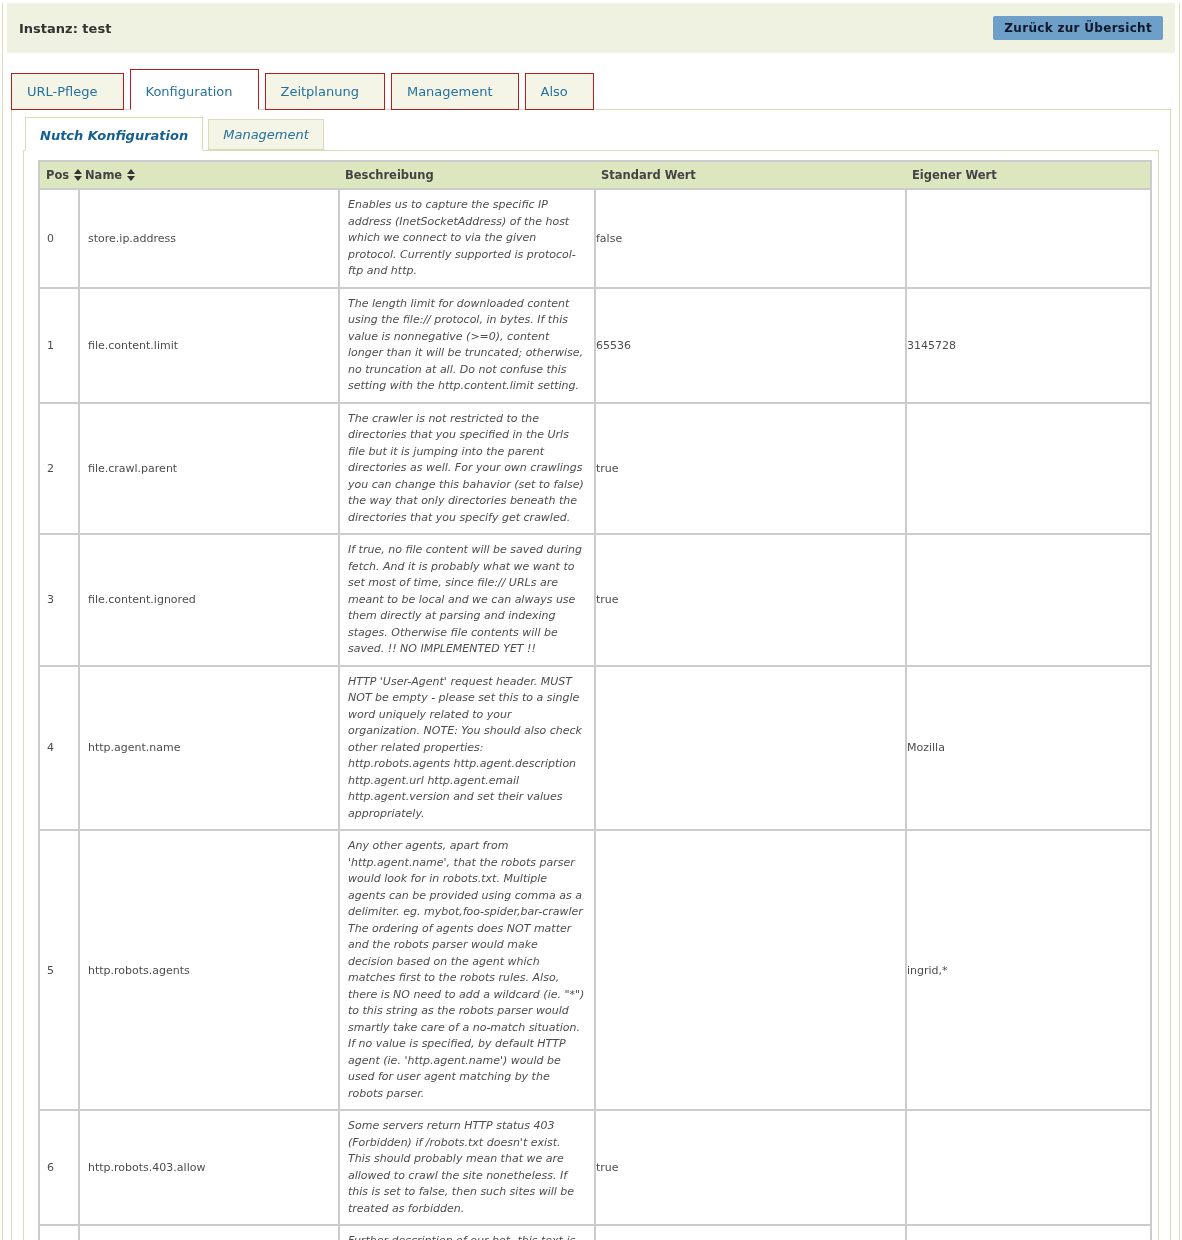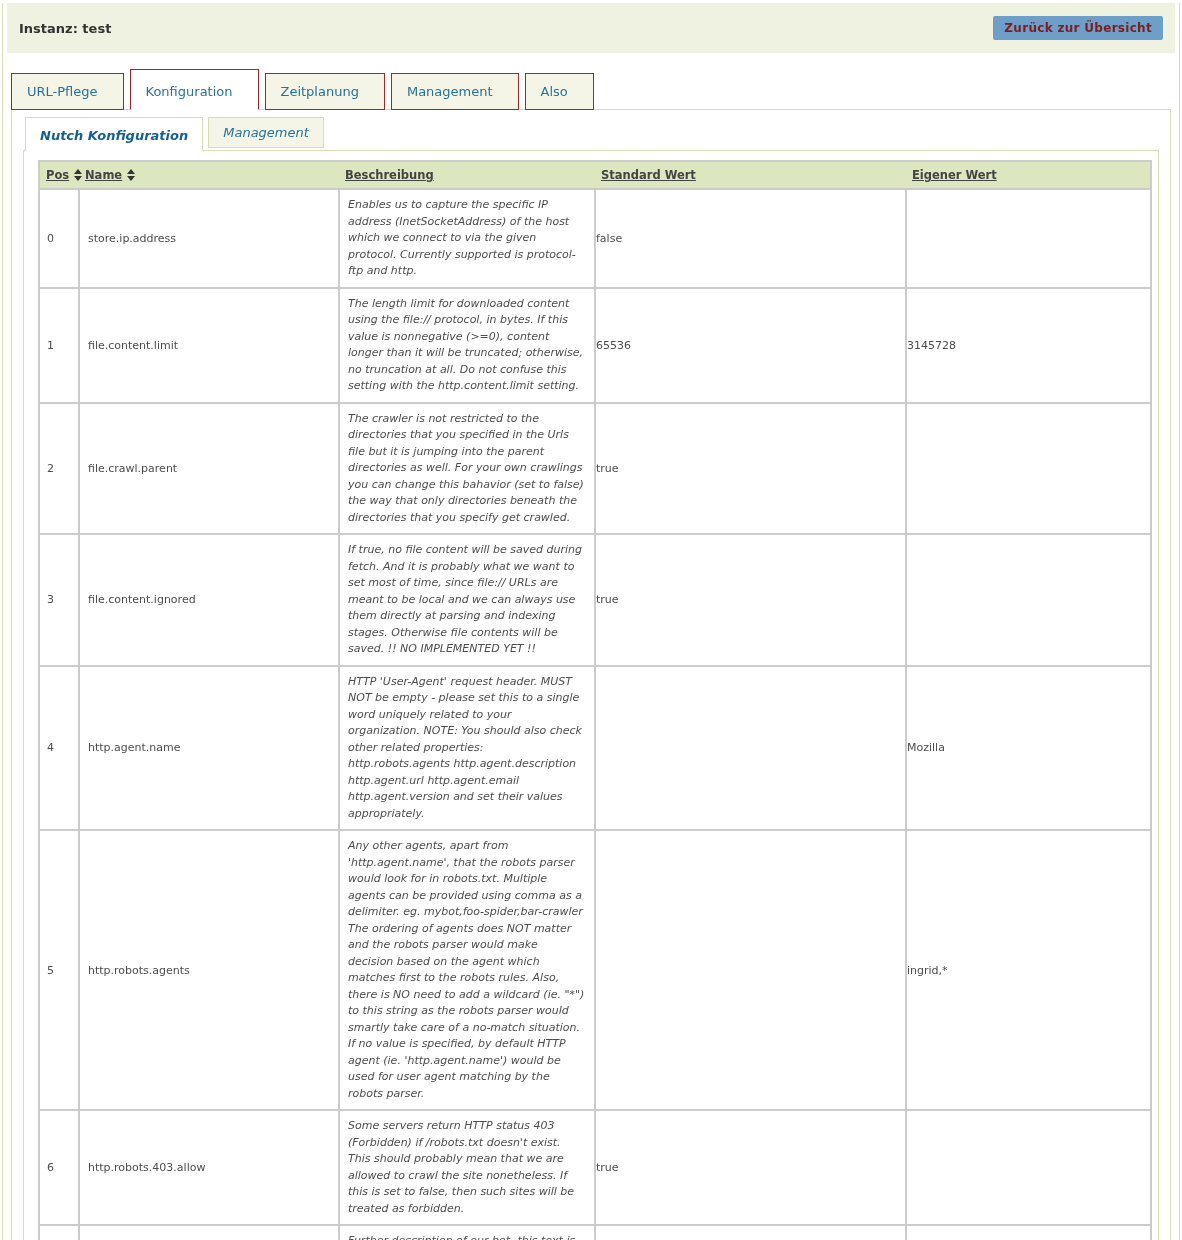--- a/index.html
+++ b/index.html
@@ -5,38 +5,38 @@
   * { margin:0; padding:0; box-sizing:border-box; }
   html,body { width:1182px; height:1240px; overflow:hidden; background:#ffffff;
     font-family:"DejaVu Sans", sans-serif; }
   .page { position:relative; width:1178px; min-height:1240px; margin:0 2px;
     border-left:1px solid #d9dcb6; border-right:1px solid #d9dcb6; background:#fff; }
 
   
   .header-bar { margin:3px 4px 0 4px; height:50px; background:#f0f2e1;
     display:flex; align-items:center; justify-content:space-between; padding:0 12px; }
   .header-title { font-size:13px; font-weight:bold; color:#333; }
-  .back-btn { background:#6d9fc9; color:#7f1d1d; font-size:12px; font-weight:bold;
+  .back-btn { background:#6d9fc9; color:#0f172a; font-size:12px; font-weight:bold;
     border:none; border-radius:2px; padding:5px 11px; cursor:pointer;
     font-family:"DejaVu Sans", sans-serif; letter-spacing:.3px; }
 
   
   .tabs-row { display:flex; align-items:flex-end; margin:16px 0 0 8px; position:relative; z-index:3; }
   .tab { font-size:13px; color:#26729e; background:#f4f5e6; border:1px solid #b91c1c;
     padding:10px 25px 10px 15px; margin-right:6px; cursor:pointer; position:relative; }
   .tab.active { background:#fff; border-bottom:1px solid #fff; padding-top:14px;
     margin-bottom:-1px; z-index:4;text-align:center; }
   .tab:not(.active) { margin-bottom:-1px; }
 
   
   .panel-1 { margin:0 8px; border:1px solid #d9dcb6; border-bottom:none;
     min-height:1150px; position:relative; z-index:2; background:#fff; padding-top:7px; }
 
   
-  .subtabs-row { display:flex; align-items:flex-start; margin:0 0 0 13px; position:relative; z-index:3; }
+  .subtabs-row { display:flex; align-items:center; margin:0 0 0 13px; position:relative; z-index:3; }
   .subtab { font-size:13px; font-style:italic; color:#26729e; background:#f4f5e6;
     border:1px solid #d9dcb6; padding:7px 14px; margin-right:5px; cursor:pointer; }
   .subtab.active { background:#fff; border-bottom:1px solid #fff; font-weight:bold;
     color:#155f92; padding-top:10px; margin-bottom:-1px; z-index:4; }
   .subtab:not(.active) { margin-bottom:-1px; }
 
   
   .panel-2 { margin:0 11px; border:1px solid #d9dcb6; border-bottom:none;
     min-height:1110px; position:relative; background:#fff; padding:9px 14px; }
 
@@ -46,21 +46,21 @@
   table.cfg col.c-name { width:260px; }
   table.cfg col.c-desc { width:256px; }
   table.cfg col.c-std { width:311px; }
   table.cfg col.c-own { width:245px; }
   table.cfg th, table.cfg td { border:2px solid #cccccc; }
   table.cfg thead th { background:#dce7c0; height:28px; font-size:11.5px; color:#444;
     font-weight:bold; text-align:left; padding:0 6px; border:2px solid #cccccc;
     border-right:none; border-left:none; }
   table.cfg thead th:first-child { border-left:2px solid #cccccc; }
   table.cfg thead th:last-child { border-right:2px solid #cccccc; }
-  .th-flex { display:flex; align-items:center;text-decoration:underline; }
+  .th-flex { display:flex; align-items:center; }
   .th-flex.spread { justify-content:flex-start; }
   .th-flex .lbl { margin-right:5px; }
   .sort-icon { display:inline-flex; flex-direction:column; align-items:center; gap:2px; cursor:pointer; }
   .tri-up { width:0; height:0; border-left:4px solid transparent; border-right:4px solid transparent;
     border-bottom:5px solid #333; }
   .tri-down { width:0; height:0; border-left:4px solid transparent; border-right:4px solid transparent;
     border-top:5px solid #333; }
 
   table.cfg td { background:#fff; font-size:11px; color:#4d4d4d; vertical-align:middle; }
   td.pos-cell { padding-left:7px; }

